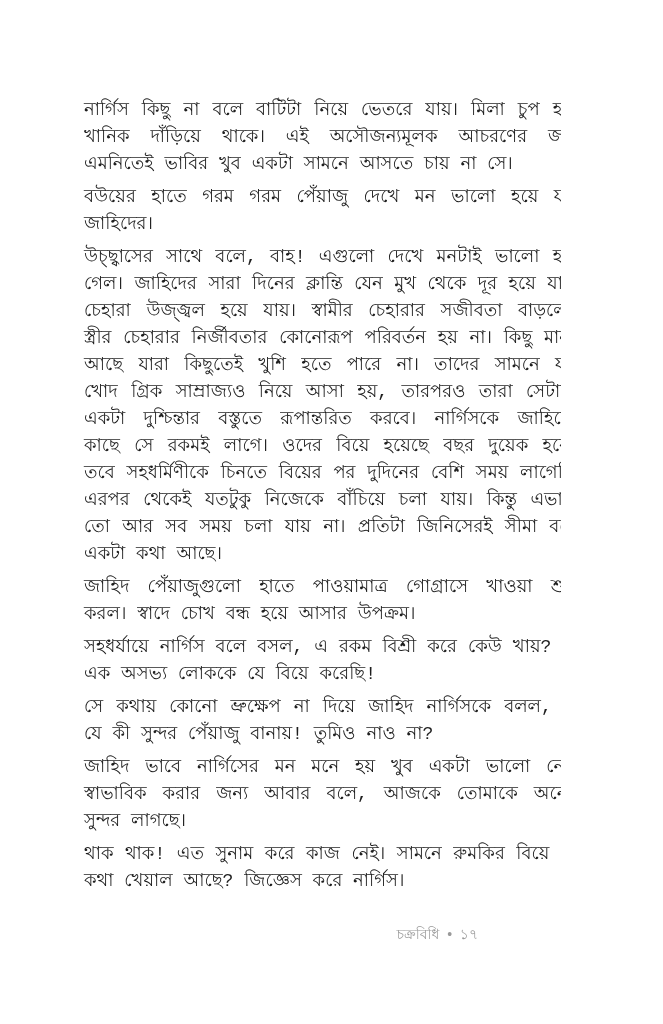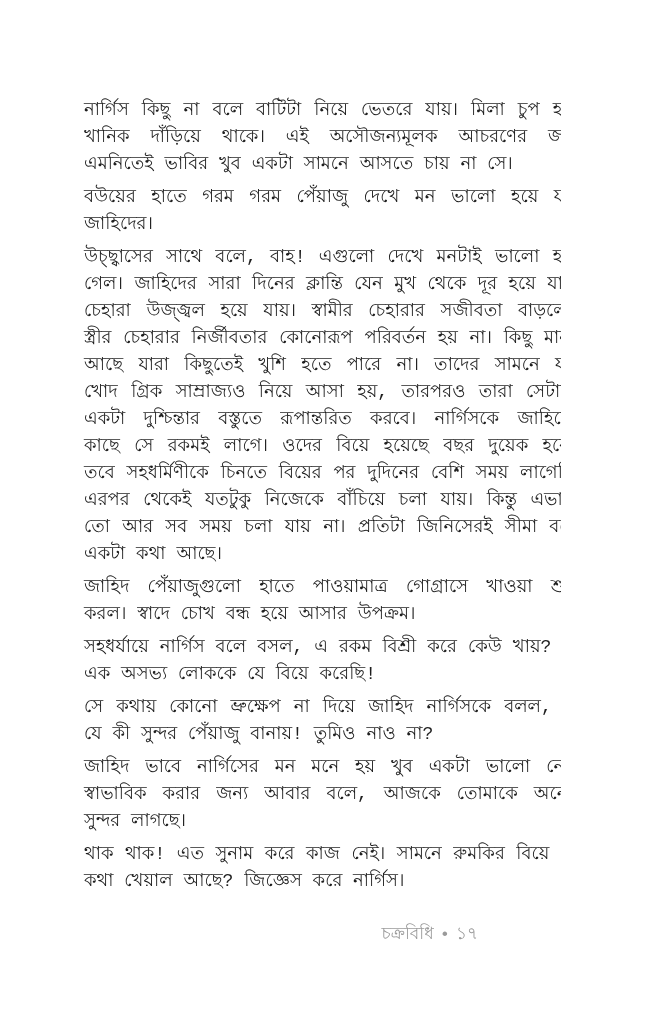--- a/index.html
+++ b/index.html
@@ -27,21 +27,21 @@
     text-justify: inter-word;
   }
   .para {
     margin: 0 0 6px 0;
   }
   .page-footer {
     position: absolute;
     top: 924px;
     right: 83px;
     color: #9a9a9a;
-    font-size: 17px;
+    font-size: 14px;
     line-height: 22px;
     white-space: nowrap;
   }
   .footer-bullet {
     display: inline-block;
     margin: 0 6px;
     color: #9a9a9a;
   }
 </style>
 </head>

